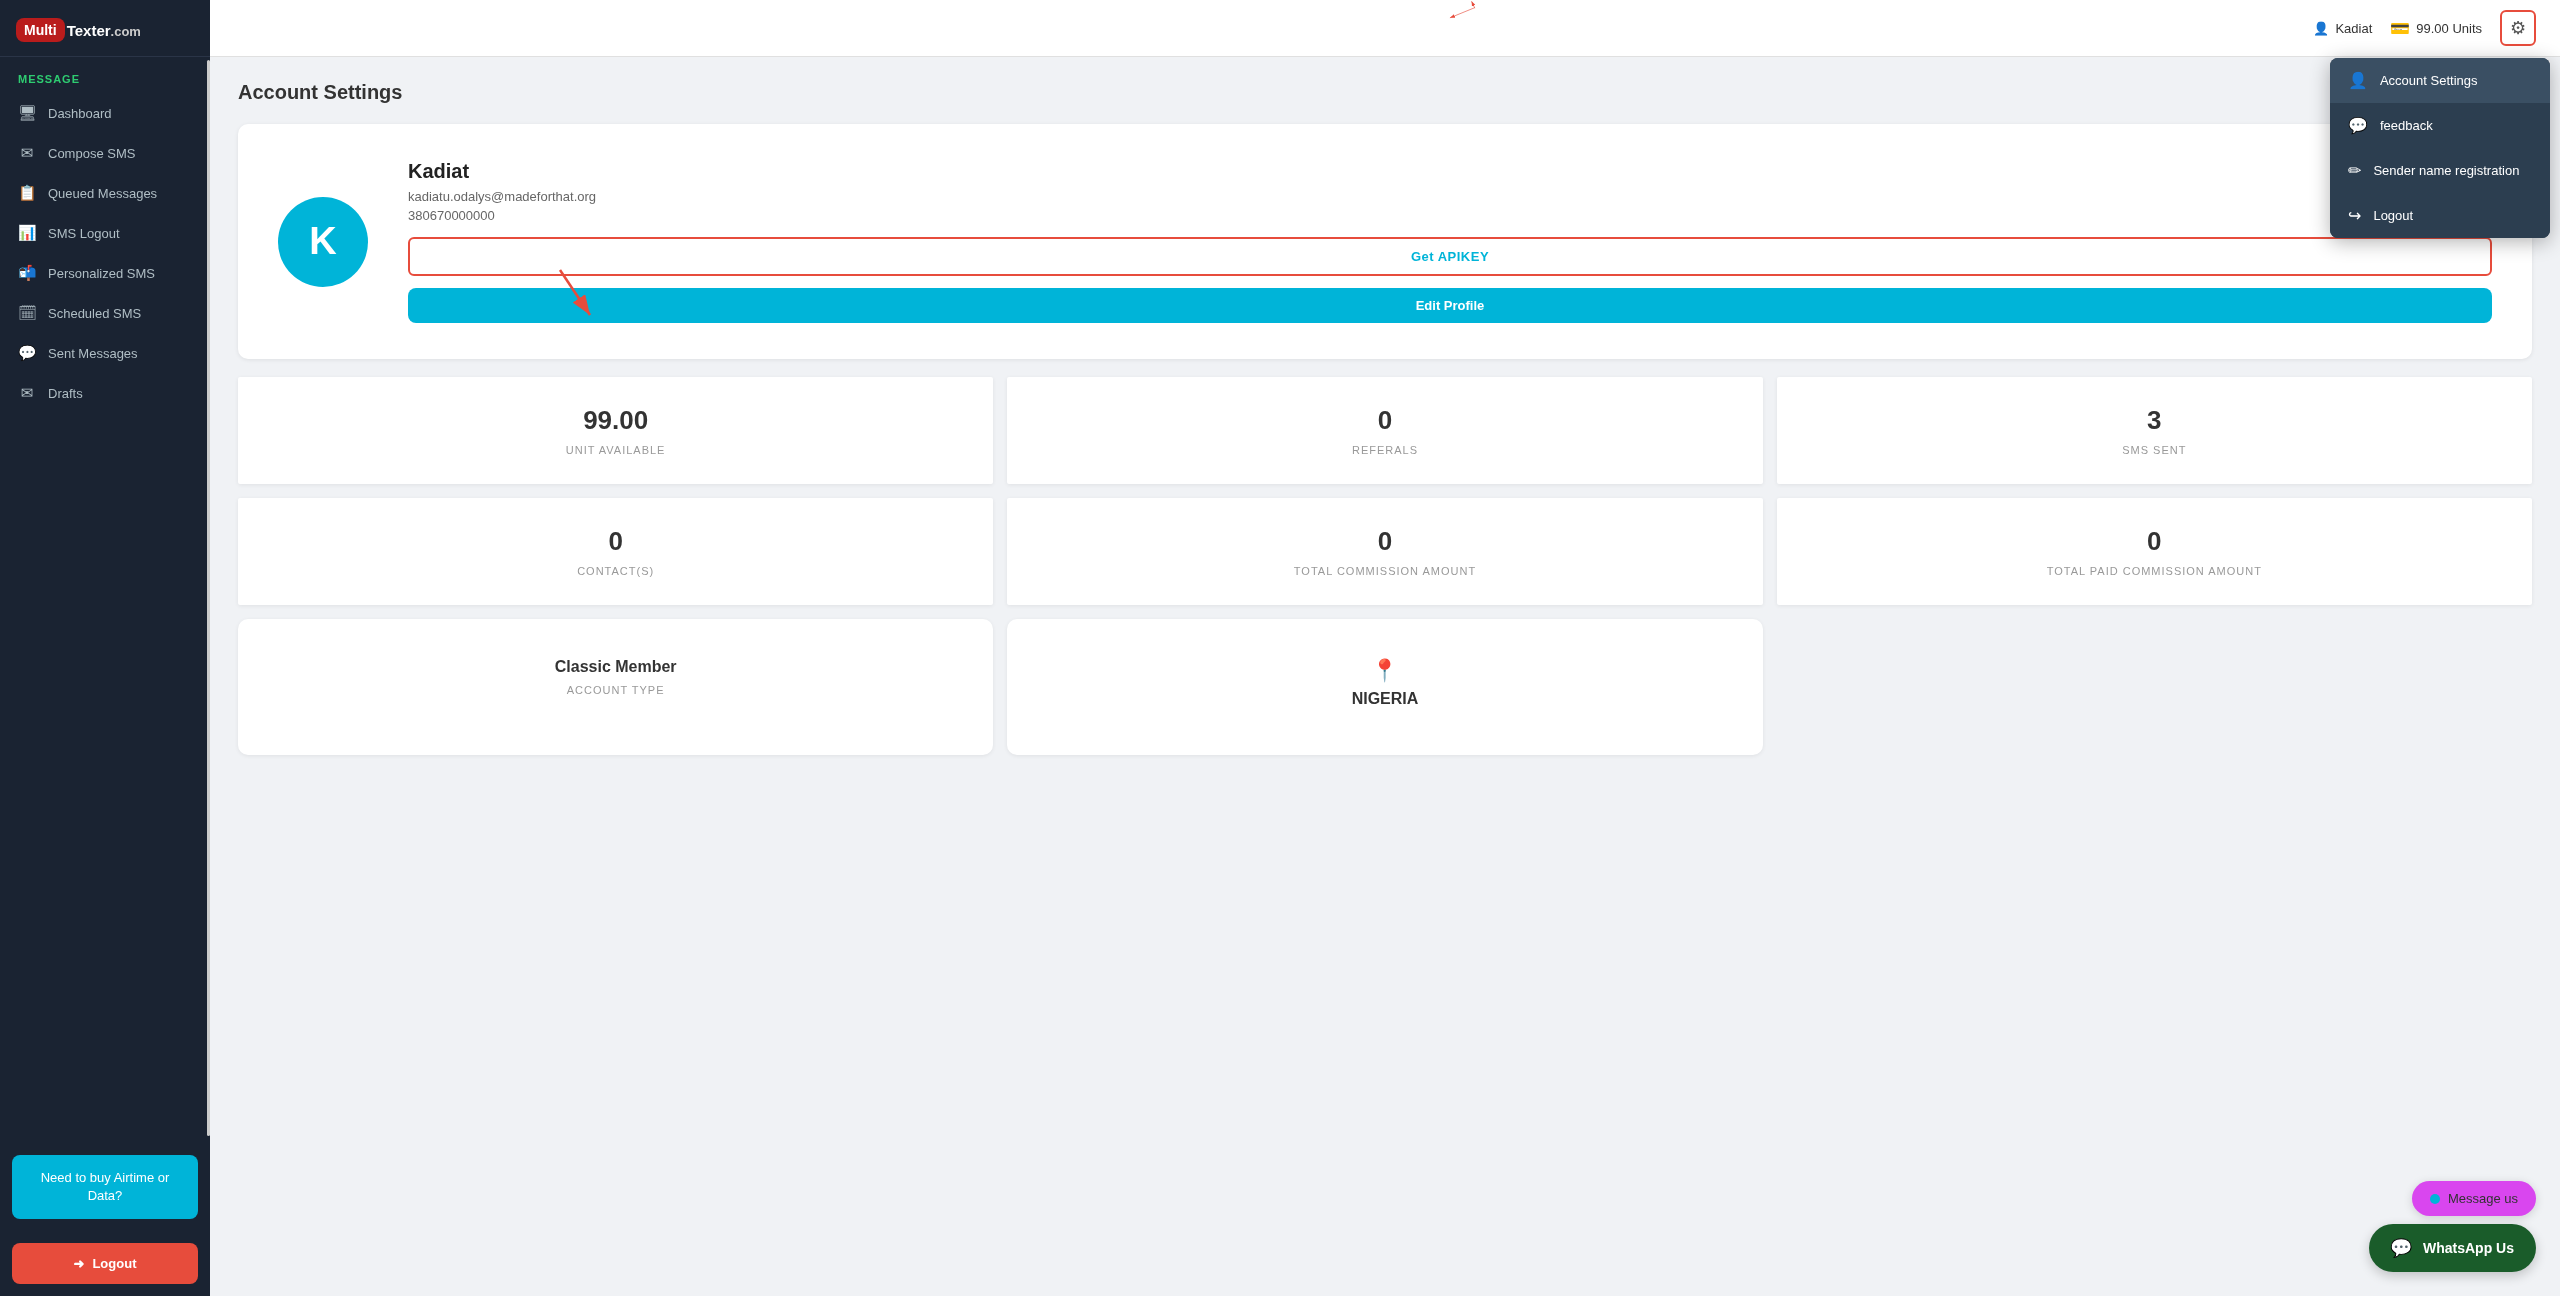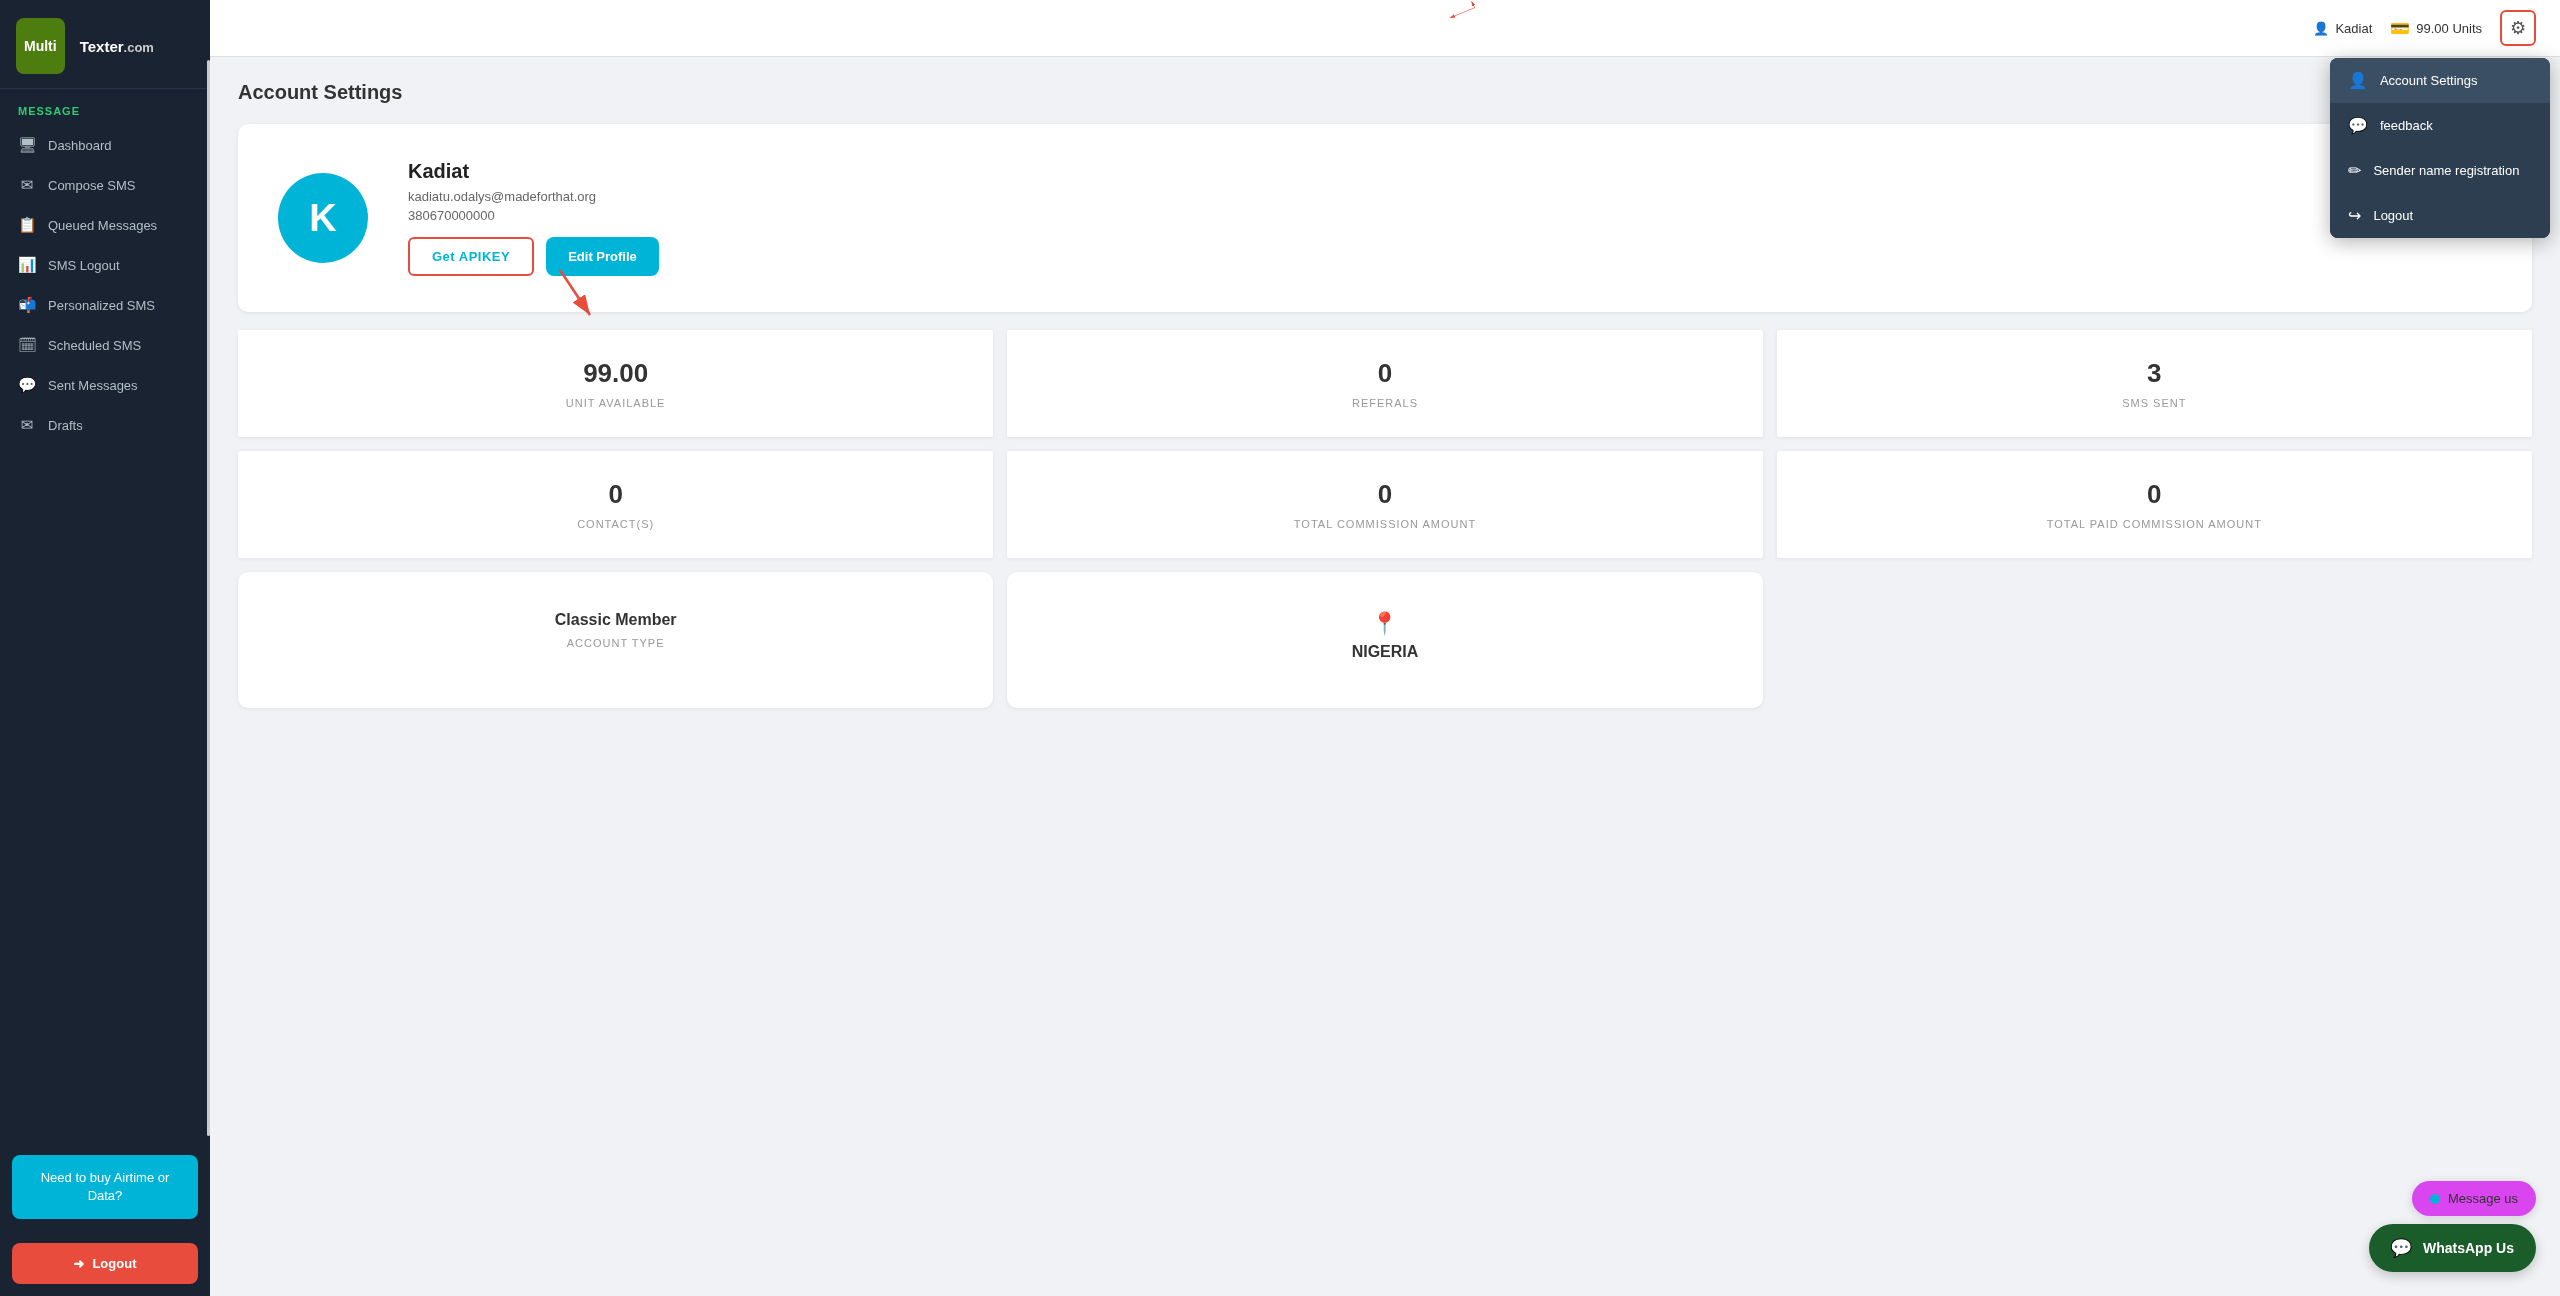--- a/index.html
+++ b/index.html
@@ -15,27 +15,27 @@
       height: 100vh;
       position: relative;
     }
     .sidebar-logo {
       padding: 18px 16px 14px;
       display: flex;
       align-items: center;
       border-bottom: 1px solid #2a3447;
     }
     .logo-bubble {
-      background: #4d7c0f;
+      background: #b91c1c;
       border-radius: 8px;
-      padding: 20px 8px;
+      padding: 4px 8px;
       font-size: 14px;
       font-weight: bold;
       color: white;
-      margin-right: 15px;
+      margin-right: 2px;
     }
     .logo-text {
       color: white;
       font-size: 15px;
       font-weight: 600;
     }
     .logo-domain {
       color: #ccc;
       font-size: 13px;
     }
@@ -240,20 +240,21 @@
       margin-bottom: 4px;
     }
     .profile-phone {
       font-size: 13px;
       color: #666;
       margin-bottom: 14px;
     }
     .profile-actions {
       display: flex;
       gap: 12px;
+      flex-direction: column;
     }
     .get-apikey-btn {
       border: 2px solid #e74c3c;
       background: white;
       color: #00b4d8;
       border-radius: 6px;
       padding: 10px 22px;
       font-size: 13px;
       font-weight: 600;
       cursor: pointer;

